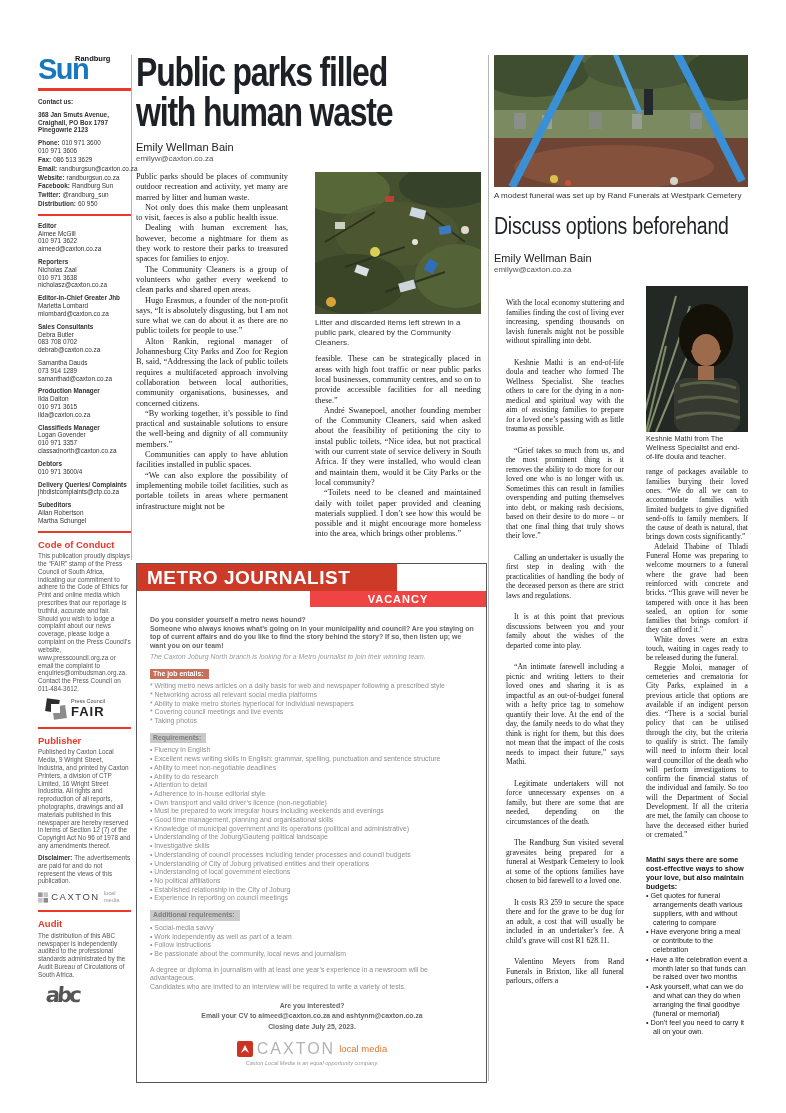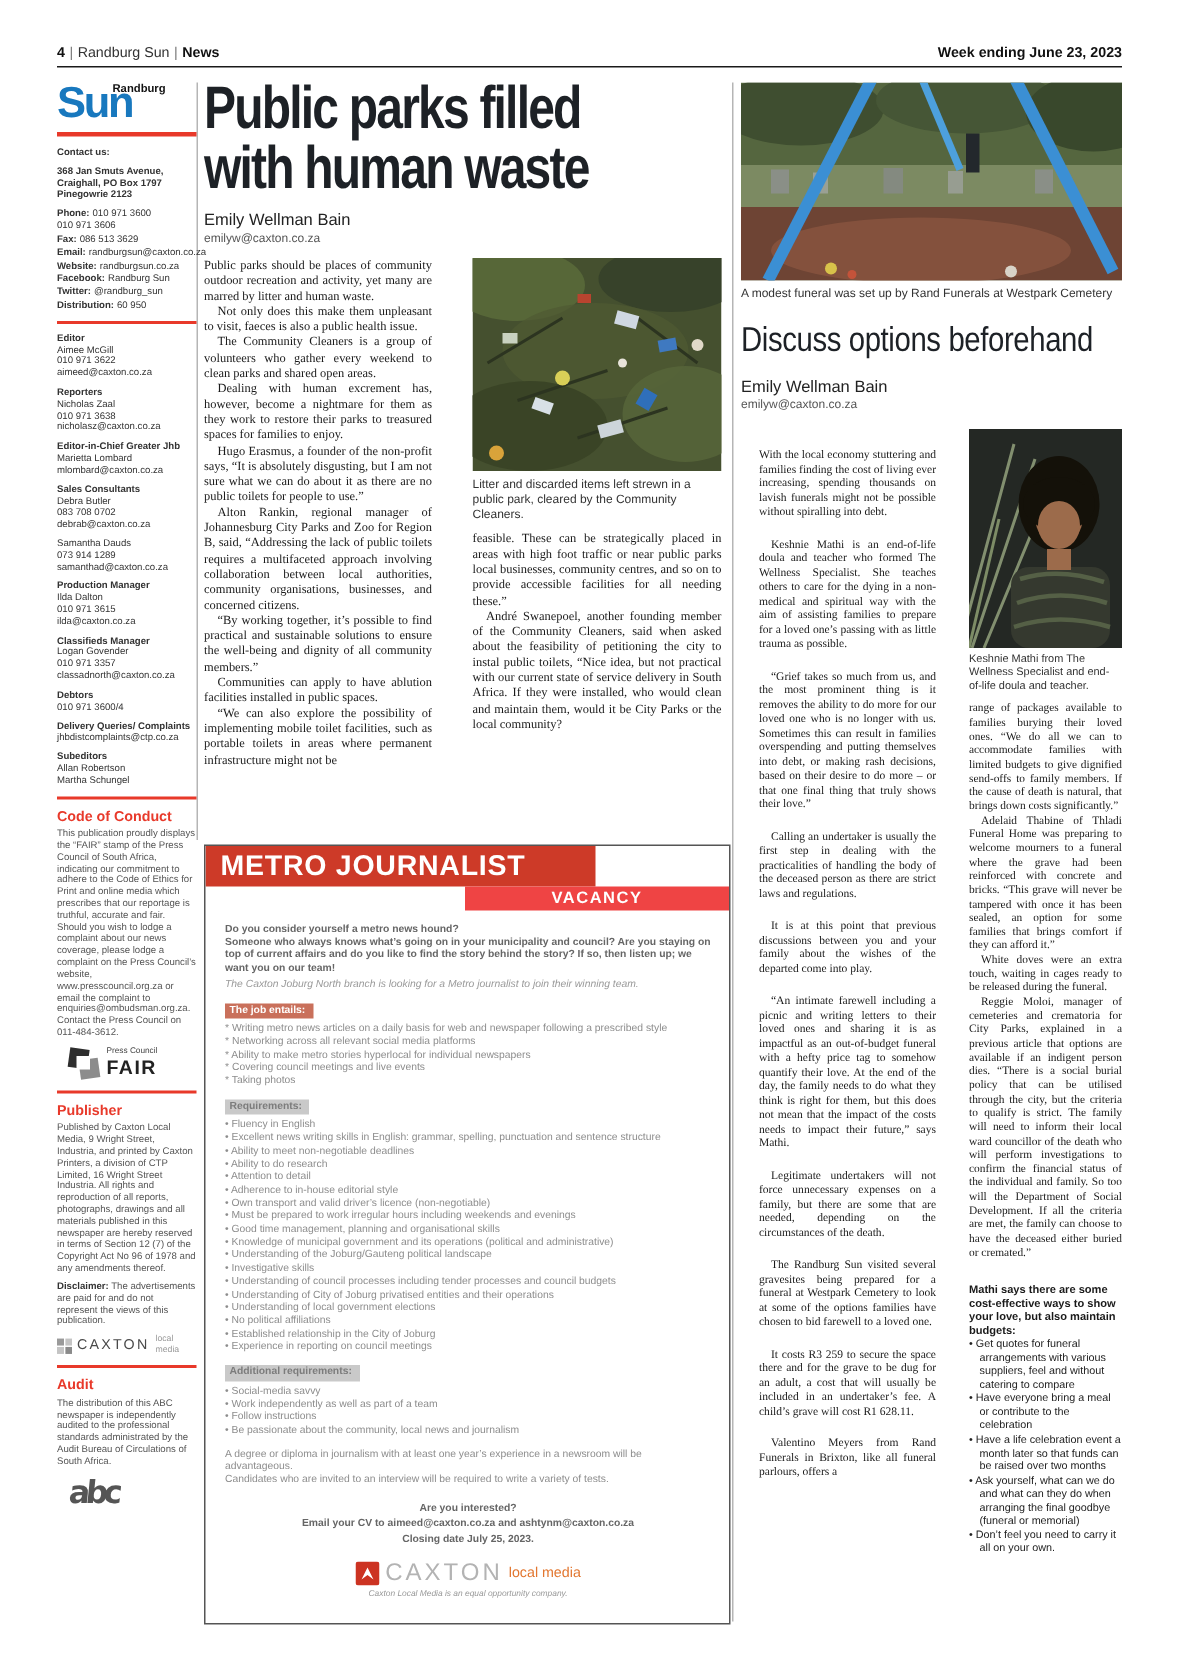--- a/index.html
+++ b/index.html
@@ -102,26 +102,20 @@
   .rcol2-serif p + p{text-indent:8px;}
   .tips-heading{font-weight:700;font-size:7.4px;line-height:9px;margin-top:16px;color:#1a1a1a;}
   .tips div{font-size:7.2px;line-height:8.8px;padding-left:7px;text-indent:-7px;margin-top:1px;color:#222;}
   .tips div::before{content:"• ";}
 </style>
 </head>
 <body>
 
 <div class="page">
 
-  <div class="page-header">
-    <div>
-      <b>4</b><span class="folio-sep">|</span><span>Randburg Sun</span><span class="folio-sep">|</span><b>News</b>
-    </div>
-    <div><b>Week ending June 23, 2023</b></div>
-  </div>
 
   <div class="vrule" style="left:131px;top:55px;height:505px;"></div>
   <div class="vrule" style="left:488px;top:55px;height:1026px;"></div>
 
   <div class="sidebar">
     <div class="masthead">
       <span class="randburg">Randburg</span>
       <span class="sun">Sun</span>
     </div>
     <div class="contact-heading">Contact us:</div>
@@ -204,22 +198,22 @@
     <div class="main-headline">Public parks filled
 with human waste</div>
     <div class="byline">
       <div class="byline-name">Emily Wellman Bain</div>
       <div class="byline-email">emilyw@caxton.co.za</div>
     </div>
     <div class="main-cols">
       <div class="acol">
           <p>Public parks should be places of community outdoor recreation and activity, yet many are marred by litter and human waste.</p>
           <p>Not only does this make them unpleasant to visit, faeces is also a public health issue.</p>
+          <p>Dealing with human excrement has, however, become a nightmare for them as they work to restore their parks to treasured spaces for families to enjoy.</p>
           <p>The Community Cleaners is a group of volunteers who gather every weekend to clean parks and shared open areas.</p>
-          <p>Dealing with human excrement has, however, become a nightmare for them as they work to restore their parks to treasured spaces for families to enjoy.</p>
           <p>Hugo Erasmus, a founder of the non-profit says, “It is absolutely disgusting, but I am not sure what we can do about it as there are no public toilets for people to use.”</p>
           <p>Alton Rankin, regional manager of Johannesburg City Parks and Zoo for Region B, said, “Addressing the lack of public toilets requires a multifaceted approach involving collaboration between local authorities, community organisations, businesses, and concerned citizens.</p>
           <p>“By working together, it’s possible to find practical and sustainable solutions to ensure the well-being and dignity of all community members.”</p>
           <p>Communities can apply to have ablution facilities installed in public spaces.</p>
           <p>“We can also explore the possibility of implementing mobile toilet facilities, such as portable toilets in areas where permanent infrastructure might not be</p>
         </div>
       <div class="acol">
         <div class="photo-frame">
           <svg width="166" height="142" viewBox="0 0 166 142" preserveAspectRatio="none">
             <rect width="166" height="142" fill="#45502f"></rect>
@@ -239,20 +233,21 @@
             <circle cx="150" cy="58" r="4" fill="#e0d8c8"></circle>
             <rect x="84" y="110" width="16" height="9" fill="#cdd5da" transform="rotate(-15 90 114)"></rect>
             <circle cx="16" cy="130" r="5" fill="#d9a33a"></circle>
             <circle cx="100" cy="70" r="3" fill="#e8e4da"></circle>
           </svg>
         </div>
         <div class="photo-caption">Litter and discarded items left strewn in a public park, cleared by the Community Cleaners.</div>
         <div>
             <p>feasible. These can be strategically placed in areas with high foot traffic or near public parks local businesses, community centres, and so on to provide accessible facilities for all needing these.”</p>
             <p>André Swanepoel, another founding member of the Community Cleaners, said when asked about the feasibility of petitioning the city to instal public toilets, “Nice idea, but not practical with our current state of service delivery in South Africa. If they were installed, who would clean and maintain them, would it be City Parks or the local community?</p>
+            <p>“Toilets need to be cleaned and maintained daily with toilet paper provided and cleaning materials supplied. I don’t see how this would be possible and it might encourage more homeless into the area, which brings other problems.”</p>
           </div>
       </div>
     </div>
   </div>
 
   <div class="vacancy">
     <div class="vac-redbar">METRO JOURNALIST</div>
     <div class="vac-orangebar">VACANCY</div>
     <div class="vac-body">
       <div class="v-bold">Do you consider yourself a metro news hound?</div>
@@ -375,21 +370,21 @@
         </div>
         <div class="keshnie-caption">Keshnie Mathi from The Wellness Specialist and end-of-life doula and teacher.</div>
         <div class="rcol2-serif">
             <p>range of packages available to families burying their loved ones. “We do all we can to accommodate families with limited budgets to give dignified send-offs to family members. If the cause of death is natural, that brings down costs significantly.”</p>
             <p>Adelaid Thabine of Thladi Funeral Home was preparing to welcome mourners to a funeral where the grave had been reinforced with concrete and bricks. “This grave will never be tampered with once it has been sealed, an option for some families that brings comfort if they can afford it.”</p>
             <p>White doves were an extra touch, waiting in cages ready to be released during the funeral.</p>
             <p>Reggie Moloi, manager of cemeteries and crematoria for City Parks, explained in a previous article that options are available if an indigent person dies. “There is a social burial policy that can be utilised through the city, but the criteria to qualify is strict. The family will need to inform their local ward councillor of the death who will perform investigations to confirm the financial status of the individual and family. So too will the Department of Social Development. If all the criteria are met, the family can choose to have the deceased either buried or cremated.”</p>
           </div>
         <div class="tips-heading">Mathi says there are some cost-effective ways to show your love, but also maintain budgets:</div>
         <div class="tips">
-            <div>Get quotes for funeral arrangements with various suppliers, feel and without catering to compare</div>
+            <div>Get quotes for funeral arrangements death various suppliers, with and without catering to compare</div>
             <div>Have everyone bring a meal or contribute to the celebration</div>
             <div>Have a life celebration event a month later so that funds can be raised over two months</div>
             <div>Ask yourself, what can we do and what can they do when arranging the final goodbye (funeral or memorial)</div>
             <div>Don’t feel you need to carry it all on your own.</div>
           </div>
       </div>
     </div>
   </div>
 
 </div>

